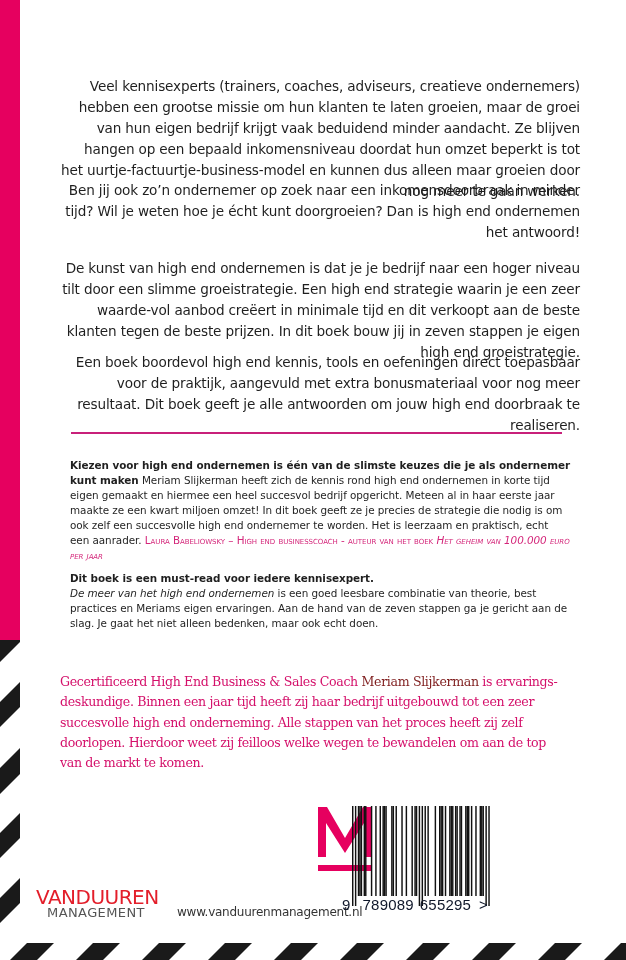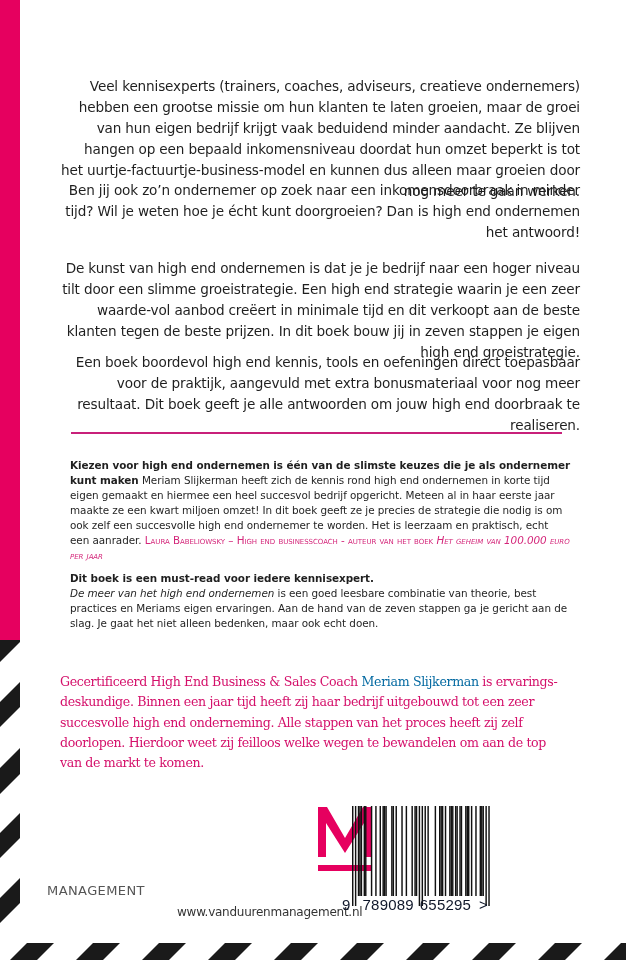--- a/index.html
+++ b/index.html
@@ -20,21 +20,21 @@
     .divider { position: absolute; left: 71px; top: 432px; width: 491px; height: 2px; background: #c8207a; }
 
     .review { position: absolute; left: 70px; width: 500px; font-size: 10.4px; line-height: 15px; color: #1f1f1f; letter-spacing: -0.05px; }
     #r1 { top: 442px; margin-top: 16px; }
     #r2 { top: 571px; }
     .review b { font-weight: bold; }
     .review i { font-style: italic; }
     .attr { color: #d4267a; font-variant: small-caps; font-size: 10.4px; }
 
     .bio { position: absolute; left: 60px; top: 672px; width: 500px; font-family: "DejaVu Serif", "Liberation Serif", serif; font-size: 12.6px; line-height: 20.3px; color: #d4106a; letter-spacing: -0.35px; }
-    .bio .name { color: #0369a1; }
+    .bio .name { color: #7f1d1d; }
 
     .m-logo { position: absolute; left: 318px; top: 807px; width: 54px; height: 65px; }
 
     .publisher { position: absolute; left: 36px; top: 886px; width: 120px; text-align: center; }
     .publisher .pub-name { font-family: "DejaVu Sans", sans-serif; font-size: 20px; color: #e31e2a; letter-spacing: -0.5px; line-height: 22px; }
     .publisher .pub-sub { font-family: "DejaVu Sans", sans-serif; font-size: 13px; color: #555; letter-spacing: 0.4px; line-height: 11px; margin-top: -1px; }
 
     .website { position: absolute; left: 177px; top: 905px; font-family: "DejaVu Sans", sans-serif; font-size: 12px; color: #333; letter-spacing: -0.25px; }
 
     .barcode { position: absolute; left: 342px; top: 806px; width: 150px; height: 105px; }
@@ -95,20 +95,21 @@
 <div class="bio">
   <span>Gecertificeerd High End Business &amp; Sales Coach </span><span class="name">Meriam Slijkerman</span><span> is ervarings-deskundige. Binnen een jaar tijd heeft zij haar bedrijf uitgebouwd tot een zeer succesvolle high end onderneming. Alle stappen van het proces heeft zij zelf doorlopen. Hierdoor weet zij feilloos welke wegen te bewandelen om aan de top van de markt te komen.</span>
 </div>
 
 <svg class="m-logo" viewBox="0 0 54 65">
   <polygon points="0,0 9,0 27,31 45,0 54,0 54,50 46,50 46,16 27,46 8,16 8,50 0,50" fill="#e6005f"></polygon>
   <rect x="0" y="58" width="54" height="6" fill="#e6005f"></rect>
 </svg>
 
 <div class="publisher">
+  <div class="pub-name">VANDUUREN</div>
   <div class="pub-sub">MANAGEMENT</div>
 </div>
 
 <div class="website">www.vanduurenmanagement.nl</div>
 
 <svg class="barcode" id="barcode" width="150" height="105" viewBox="0 0 150 105">
     <rect x="10.00" y="0" width="1.45" height="100" fill="#111"></rect>
     <rect x="12.90" y="0" width="1.45" height="100" fill="#111"></rect>
     <rect x="15.80" y="0" width="1.45" height="90" fill="#111"></rect>
     <rect x="17.25" y="0" width="1.45" height="90" fill="#111"></rect>

